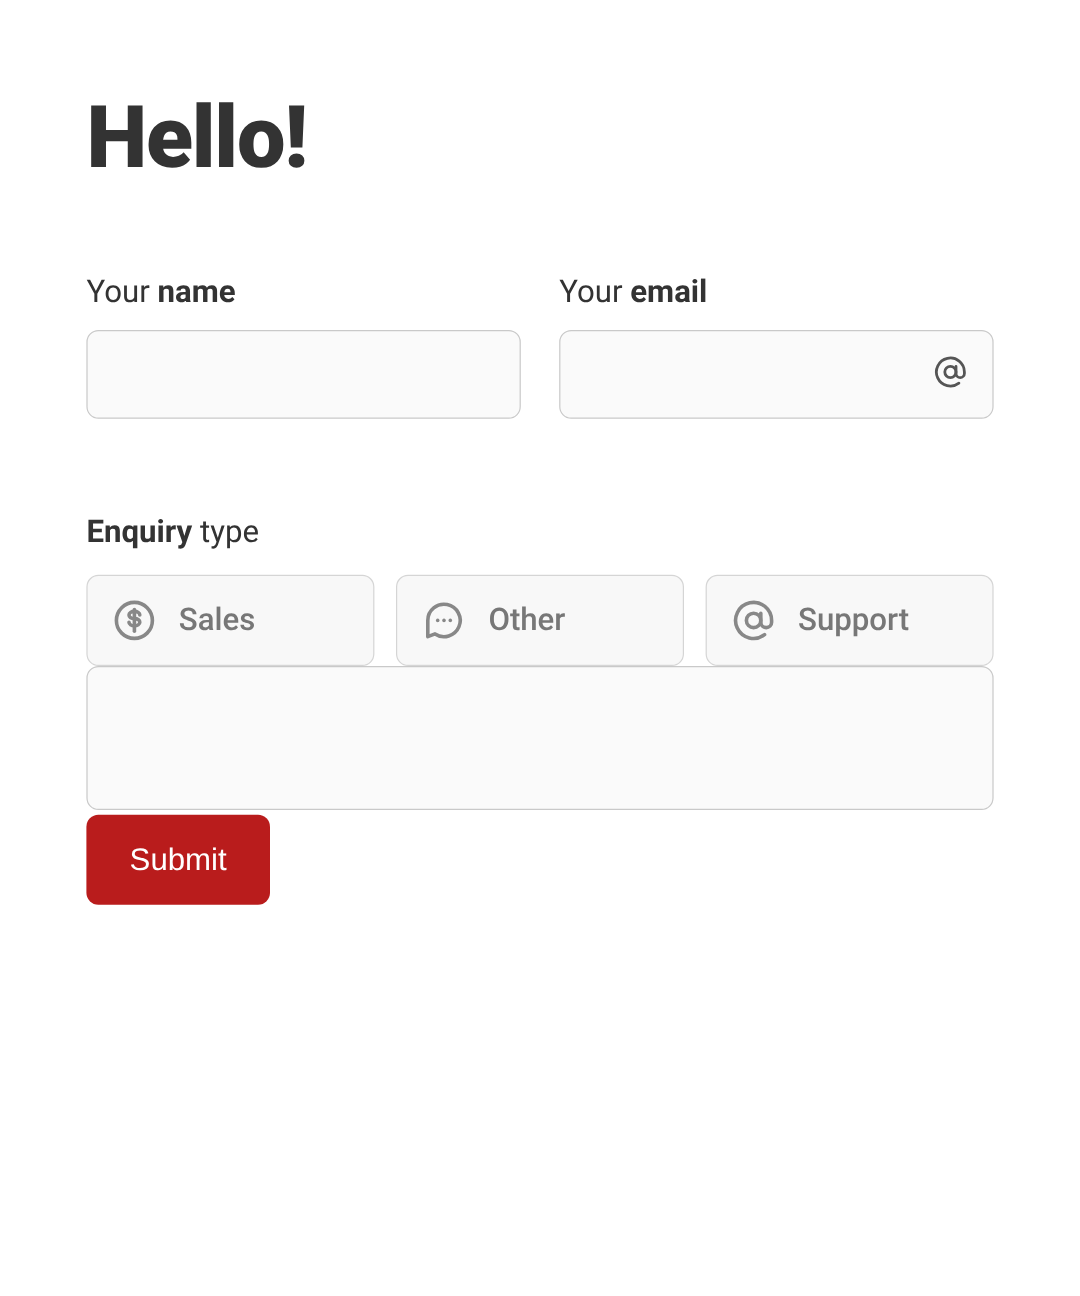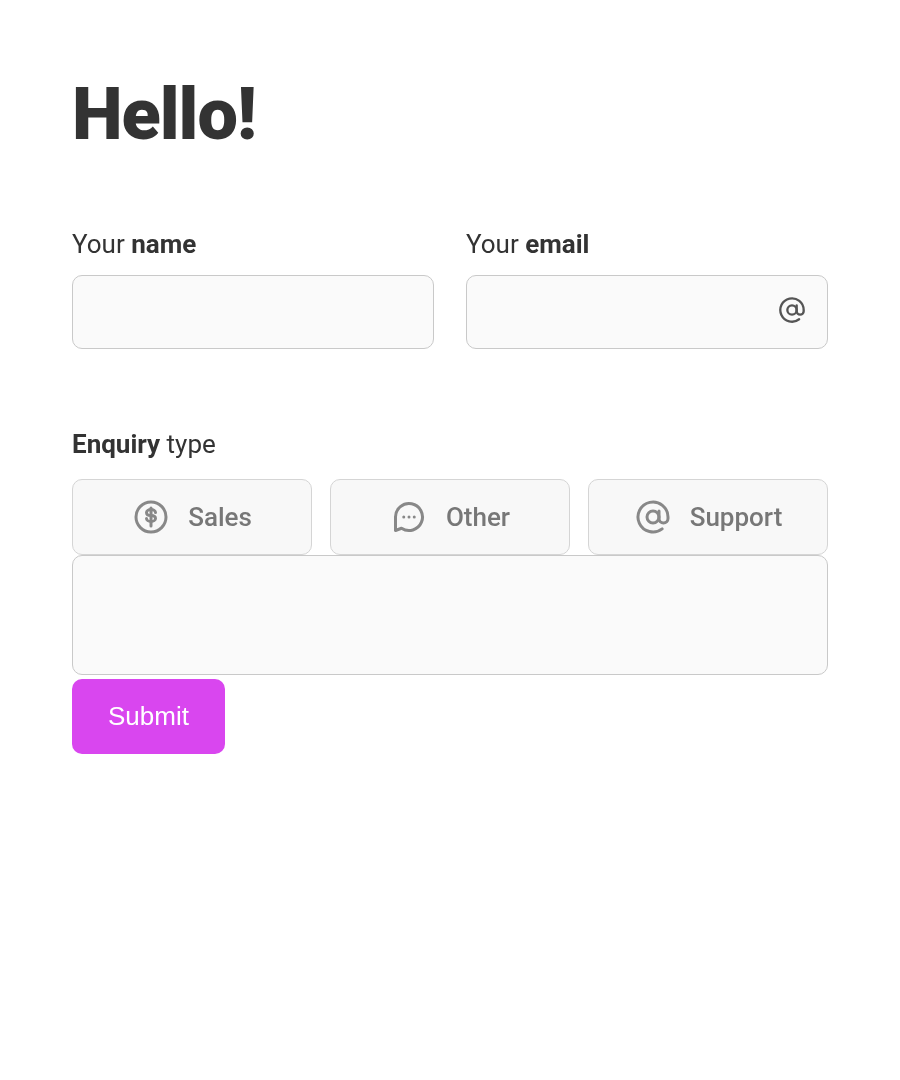--- a/index.html
+++ b/index.html
@@ -78,21 +78,20 @@
     .option-card {
       flex: 1;
       display: flex;
       align-items: center;
       gap: 18px;
       padding: 18px 20px;
       border: 1px solid #d5d5d5;
       border-radius: 10px;
       background: #f8f8f8;
       cursor: pointer;
-      justify-content: center;
     }
     .option-card .opt-icon {
       width: 38px;
       height: 38px;
       display: flex;
       align-items: center;
       justify-content: center;
       color: #888;
     }
     .option-card .opt-label {
@@ -107,21 +106,21 @@
       border-radius: 10px;
       background: #fafafa;
       font-size: 20px;
       padding: 18px;
       resize: none;
       outline: none;
       font-family: inherit;
     }
     .submit-btn {
       display: inline-block;
-      background: #d946ef;
+      background: #b91c1c;
       color: #fff;
       font-size: 26px;
       font-weight: 400;
       padding: 22px 36px;
       border: none;
       border-radius: 10px;
       cursor: pointer;
     }
   </style>
 </head>

